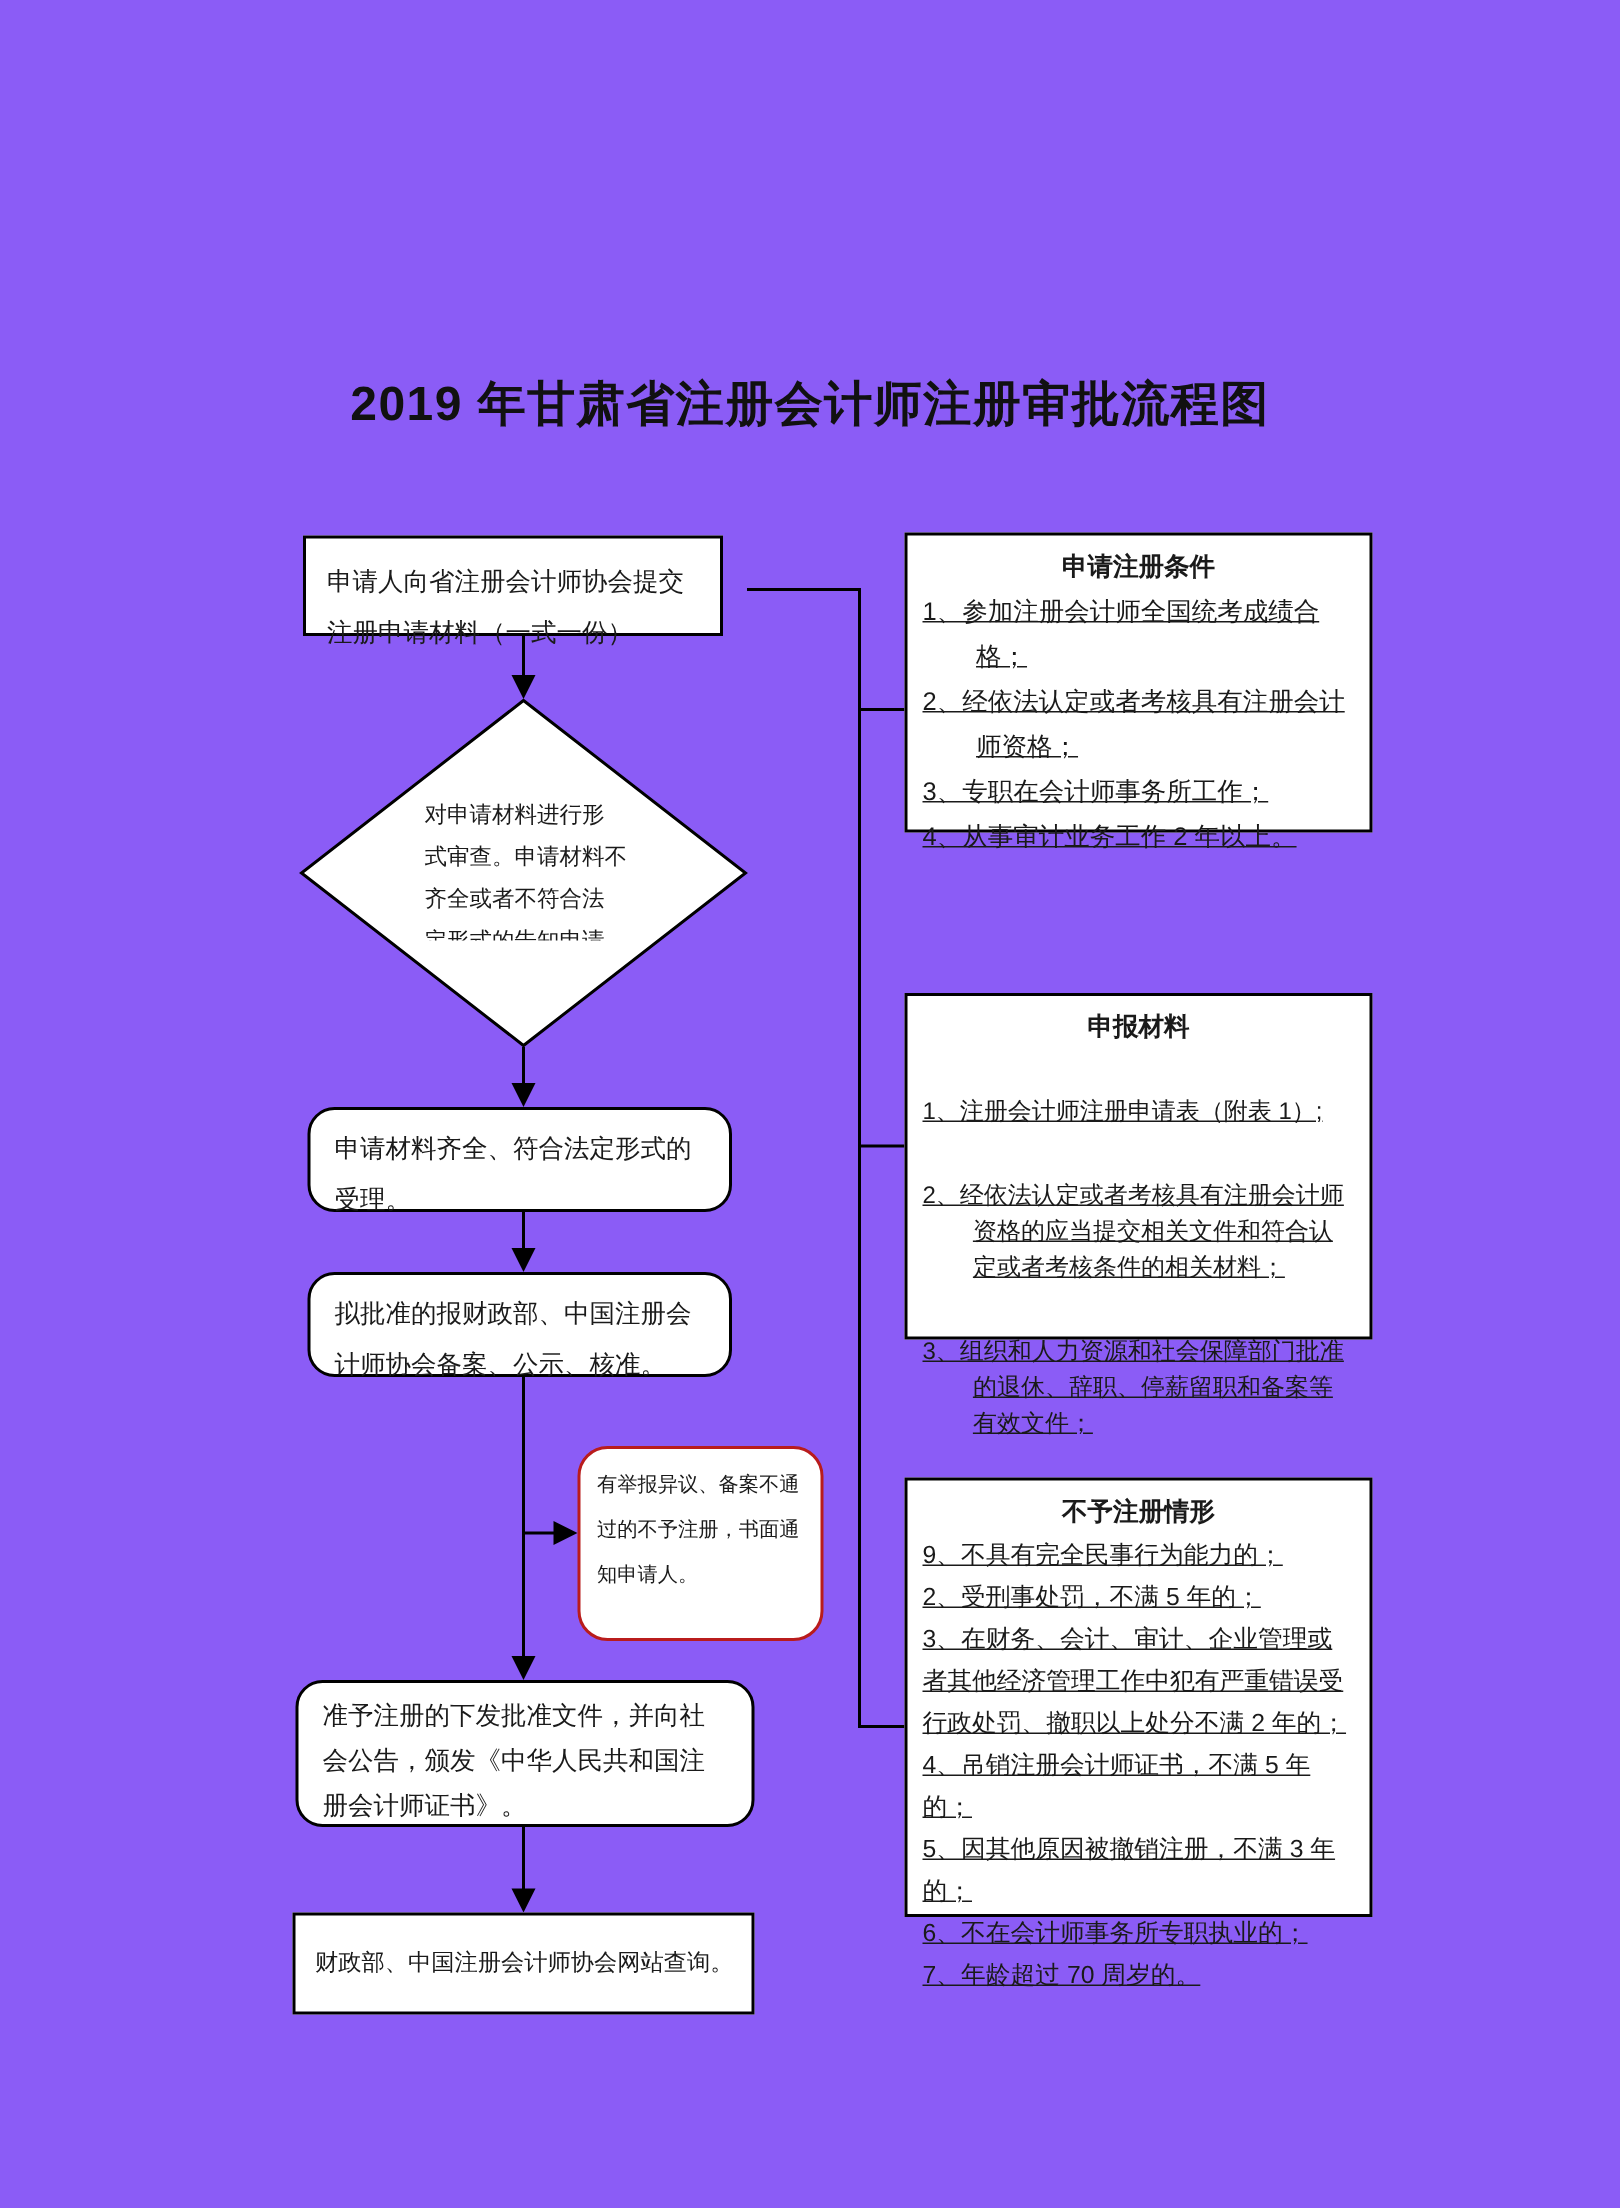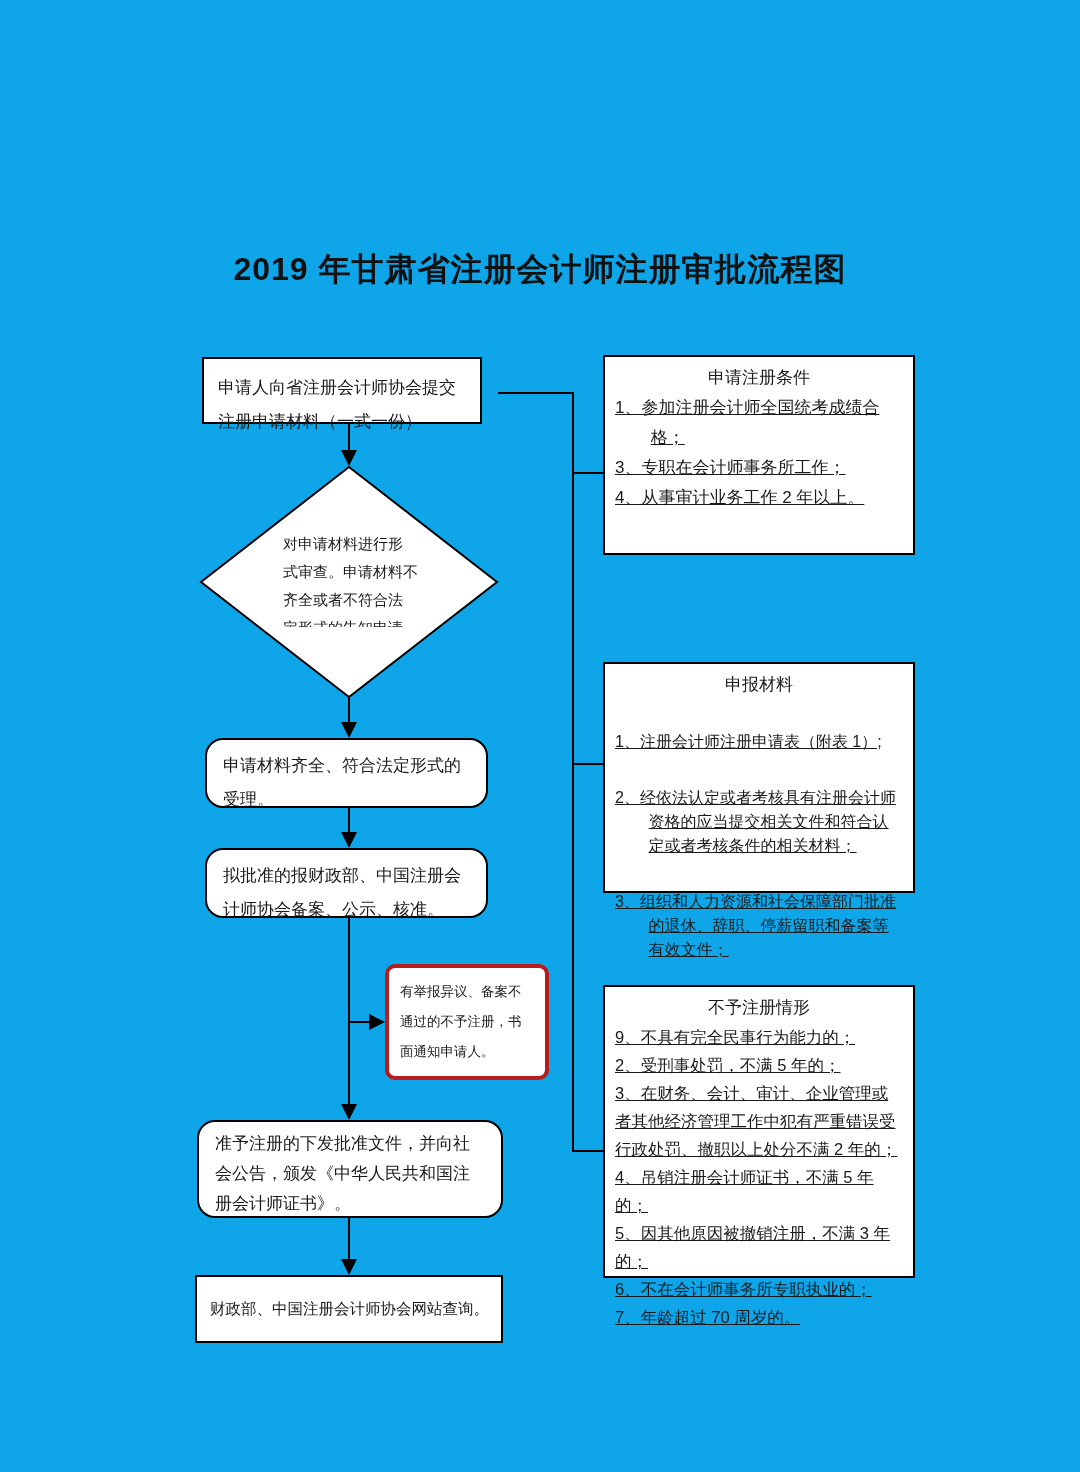--- a/index.html
+++ b/index.html
@@ -1,17 +1,17 @@
 <!DOCTYPE html>
 <html><head>
 <meta charset="utf-8">
 <style>
   html,body{margin:0;padding:0;background:#e8e8e8;}
   .canvas{
-    position:relative;width:1080px;height:1472px;background:#0ea5e9;
+    position:relative;width:1080px;height:1472px;background:#8b5cf6;
     font-family:"Liberation Sans","DejaVu Sans",sans-serif;color:#1a1a1a;
     margin:0 auto;overflow:hidden;
   }
   .page-title{
     position:absolute;top:248px;left:0;width:1080px;text-align:center;
     font-size:32px;font-weight:bold;letter-spacing:1px;color:#111;
   }
   .box{
     position:absolute;border:2px solid #000;background:#fff;box-sizing:border-box;
     font-size:17px;line-height:34px;padding:12px 14px;color:#1a1a1a;
@@ -26,29 +26,29 @@
     border-left:16px solid #000;}
   .diamond-wrap{position:absolute;left:199px;top:465px;width:300px;height:234px;}
   .diamond-text{
     position:absolute;left:283px;top:530px;width:148px;height:97px;
     overflow:hidden;font-size:15px;line-height:28px;color:#1a1a1a;
   }
   .panel{
     position:absolute;left:603px;width:312px;border:2px solid #000;
     background:#fff;box-sizing:border-box;padding:8px 10px 6px 10px;
   }
-  .panel-title{text-align:center;font-weight:normal;font-size:17px;line-height:26px;margin-bottom:2px;}
+  .panel-title{text-align:center;font-weight:bold;font-size:17px;line-height:26px;margin-bottom:2px;}
   .p-item{font-size:16px;text-decoration:underline;}
   .hang{padding-left:2.1em;text-indent:-2.1em;}
   .panel-conditions .p-item{line-height:30px;font-size:17px;}
   .panel-materials .p-item{line-height:24px;font-size:16px;margin-top:32px;}
   .panel-denial .p-item{line-height:28px;font-size:16.5px;}
   .small-note{
-    position:absolute;left:385px;top:964px;width:164px;height:116px;
-    border:4px solid #b91c1c;border-radius:10px;background:#fff;box-sizing:border-box;
+    position:absolute;left:385px;top:964px;width:164px;height:130px;
+    border:2px solid #b91c1c;border-radius:20px;background:#fff;box-sizing:border-box;
     font-size:13.5px;line-height:30px;padding:9px 11px;color:#1a1a1a;
   }
   .query-box{
     display:flex;align-items:center;white-space:nowrap;
     font-size:15.5px;line-height:20px;padding:0 0 0 13px;
   }
 </style>
 </head>
 <body>
 
@@ -99,20 +99,21 @@
   <div class="box rounded" style="left:197px;top:1120px;width:306px;height:98px;padding:7px 16px;line-height:30px;">准予注册的下发批准文件，并向社会公告，颁发《中华人民共和国注册会计师证书》。</div>
 
   <div class="vline" style="left:348px;top:1218px;width:2px;height:43px;"></div>
   <div class="arrow-down" style="left:341px;top:1259px;"></div>
 
   <div class="box query-box" style="left:195px;top:1275px;width:308px;height:68px;">财政部、中国注册会计师协会网站查询。</div>
 
   <div class="panel panel-conditions" style="top:355px;height:200px;">
     <div class="panel-title">申请注册条件</div>
     <div class="p-item hang">1、参加注册会计师全国统考成绩合格；</div>
+    <div class="p-item hang">2、经依法认定或者考核具有注册会计师资格；</div>
     <div class="p-item hang">3、专职在会计师事务所工作；</div>
     <div class="p-item hang">4、从事审计业务工作 2 年以上。</div>
   </div>
 
   <div class="panel panel-materials" style="top:662px;height:231px;">
     <div class="panel-title">申报材料</div>
     <div class="p-item hang">1、注册会计师注册申请表（附表 1）;</div>
     <div class="p-item hang">2、经依法认定或者考核具有注册会计师资格的应当提交相关文件和符合认定或者考核条件的相关材料；</div>
     <div class="p-item hang">3、组织和人力资源和社会保障部门批准的退休、辞职、停薪留职和备案等有效文件；</div>
     <div class="p-item hang">4、一寸蓝底相片 2 张。</div>

